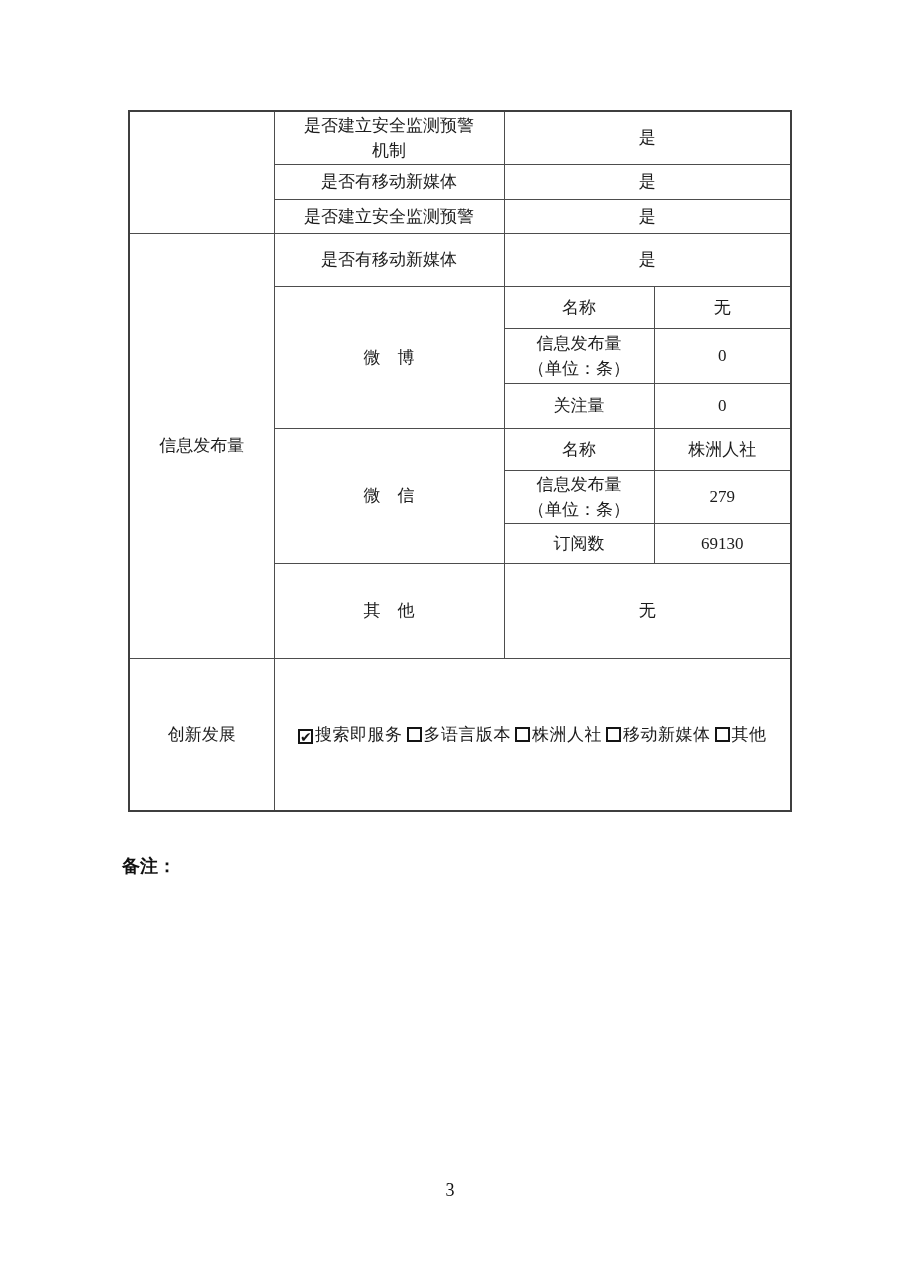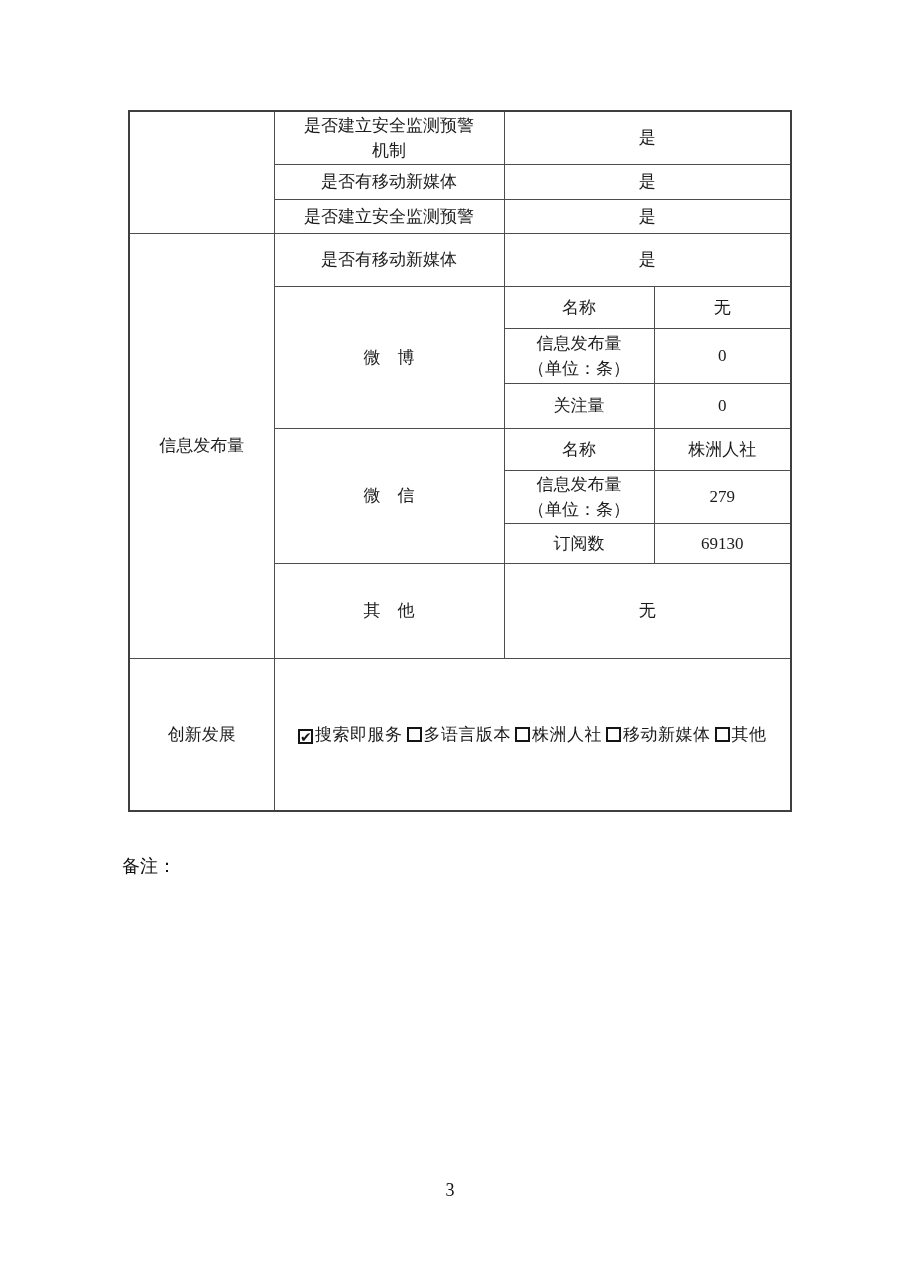--- a/index.html
+++ b/index.html
@@ -44,21 +44,21 @@
     color: #141414;
     vertical-align: -2px;
     font-family: "DejaVu Sans", sans-serif;
   }
   .cb-item:first-child .cb { margin-left: 0; }
   .remarks {
     position: absolute;
     left: 122px;
     top: 854px;
     font-size: 18px;
-    font-weight: 400;
+    font-weight: 700;
     color: #111111;
   }
   .pageno {
     position: absolute;
     left: 0;
     top: 1180px;
     width: 100%;
     text-align: center;
     font-size: 18px;
     color: #111111;

